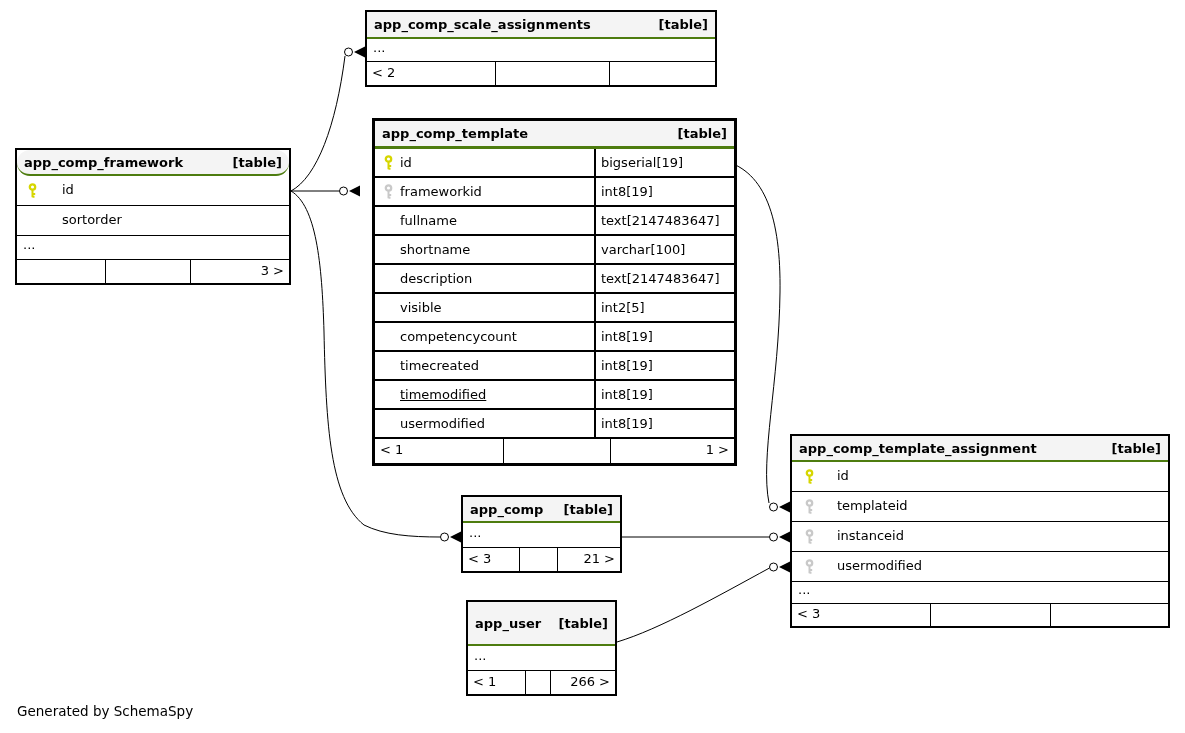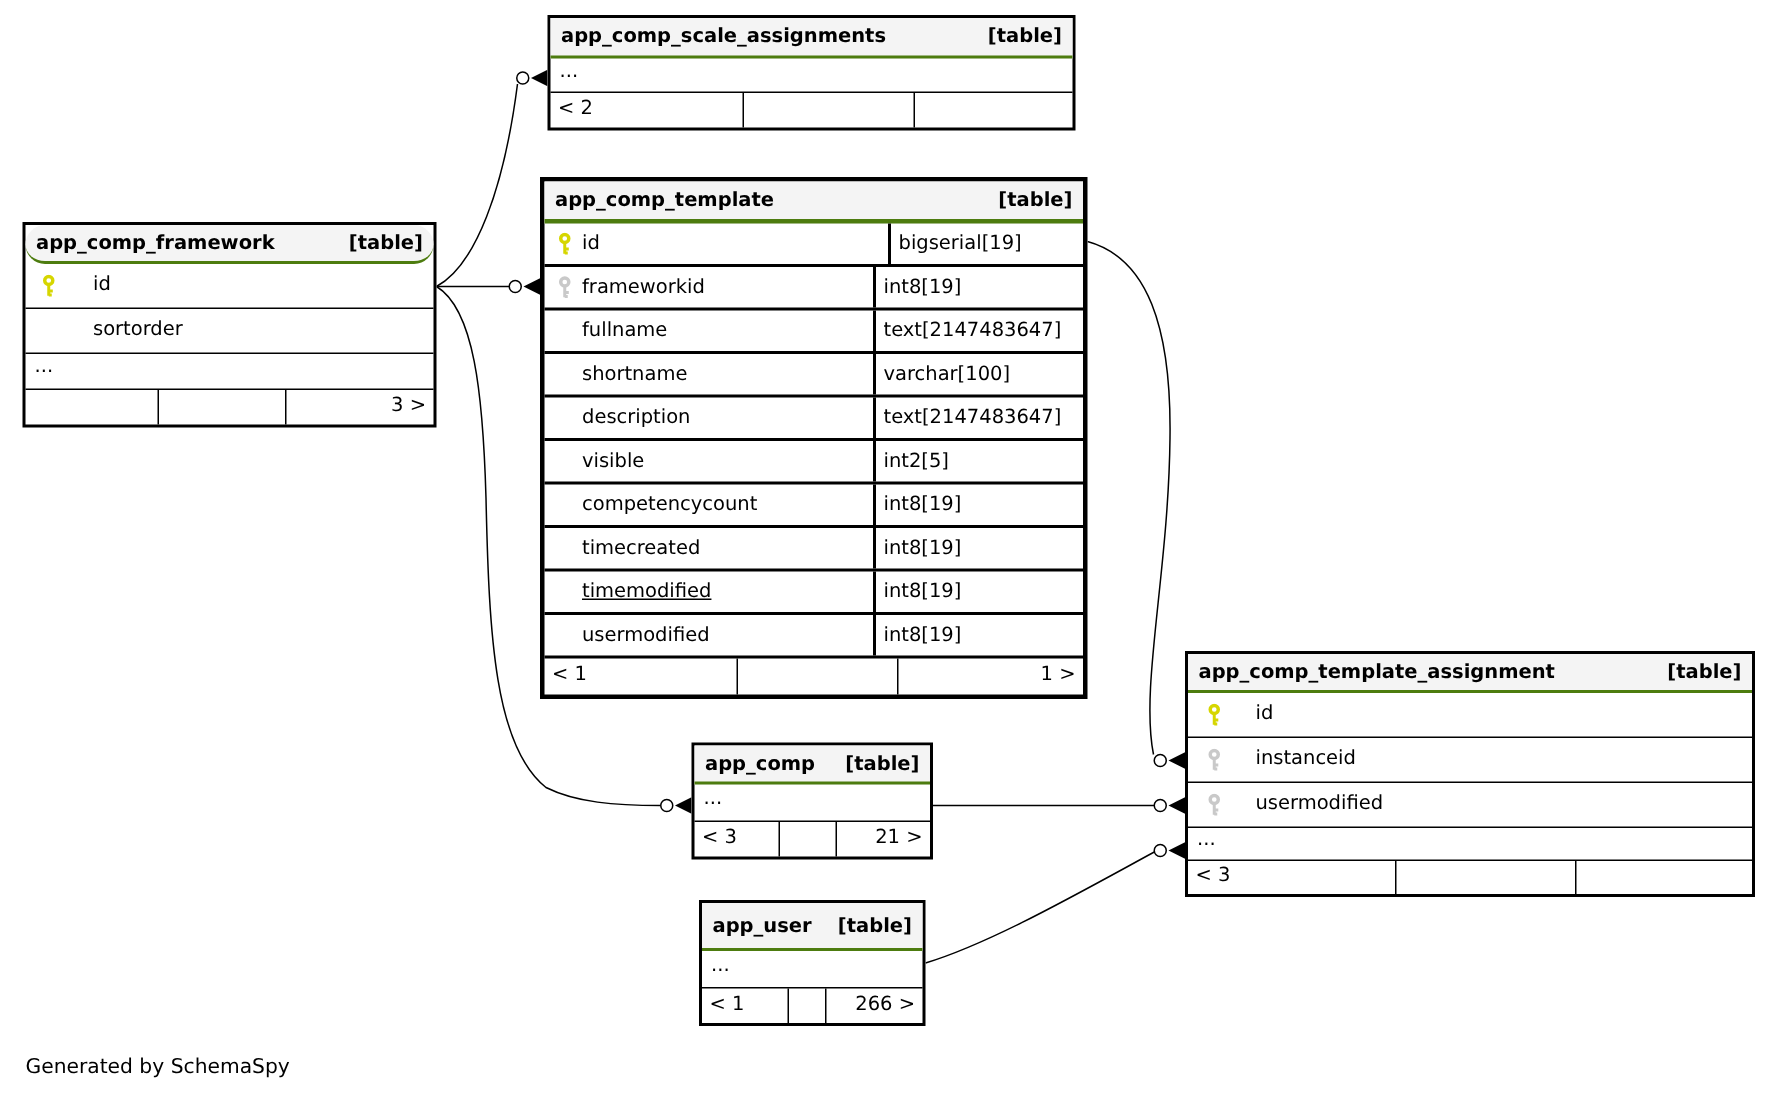--- a/index.html
+++ b/index.html
@@ -1,21 +1,21 @@
 <!DOCTYPE html>
 <html><head>
 <meta charset="utf-8">
 <style>
   html,body{margin:0;padding:0;background:#ffffff;}
   body{width:1185px;height:733px;position:relative;overflow:hidden;
        font-family:"DejaVu Sans","Liberation Sans",sans-serif;color:#000;}
   #diagram{position:absolute;inset:0;}
   #edges{position:absolute;left:0;top:0;z-index:1;}
   .table-node{position:absolute;background:#fff;border:2px solid #000;z-index:2;box-sizing:border-box;}
-  .table-node.thick{border-width:3px;}
+  .table-node.thick{border-width:3px;margin-left:12px;}
   .t-header{display:flex;align-items:center;background:#f4f4f4;border-bottom:2px solid #4d7c0f;
             padding:0 7px;box-sizing:border-box;font-size:13px;}
   .thick .t-header{border-bottom-width:3px;}
   .t-title{font-weight:bold;white-space:nowrap;}
   .t-badge{margin-left:auto;font-weight:bold;white-space:nowrap;}
   .t-row{position:relative;border-bottom:1px solid #000;box-sizing:border-box;font-size:13px;white-space:nowrap;}
   .thick .t-row{border-bottom-width:2px;}
   .key-ic{position:absolute;top:50%;transform:translateY(-50%);display:inline-flex;}
   .col-name{position:absolute;top:0;}
   .col-type{position:absolute;top:0;bottom:0;border-left:2px solid #000;padding-left:5px;box-sizing:border-box;}
@@ -105,21 +105,21 @@
         <span class="t-badge">[table]</span>
       </div>
       <div class="t-row" style="height: 29px; line-height: 27px;">
         <span class="key-ic" style="left: 8px;">
           <svg width="11" height="16" viewBox="0 0 11 16">
             <circle cx="5.5" cy="4" r="2.7" fill="none" stroke="#d6d600" stroke-width="2.3"></circle>
             <path d="M5.5 6.8 V14.2 M5.5 11 H8.2 M5.5 13.7 H7.5" stroke="#d6d600" stroke-width="2" fill="none"></path>
           </svg>
         </span>
         <span class="col-name" style="left: 25px;">id</span>
-        <span class="col-type" style="left: 229px;">bigserial[19]</span>
+        <span class="col-type" style="left: 219px;">bigserial[19]</span>
       </div>
       <div class="t-row" style="height: 29px; line-height: 27px; padding-left: 22px;">
         <span class="key-ic" style="left: 8px;">
           <svg width="11" height="16" viewBox="0 0 11 16">
             <circle cx="5.5" cy="4" r="2.7" fill="none" stroke="#c9c9c9" stroke-width="2.3"></circle>
             <path d="M5.5 6.8 V14.2 M5.5 11 H8.2 M5.5 13.7 H7.5" stroke="#c9c9c9" stroke-width="2" fill="none"></path>
           </svg>
         </span>
         <span class="col-name" style="left: 25px;">frameworkid</span>
         <span class="col-type" style="left: 219px;">int8[19]</span>
@@ -168,20 +168,29 @@
         <span class="t-badge">[table]</span>
       </div>
       <div class="t-row" style="height: 30px; line-height: 28px;">
         <span class="key-ic" style="left: 12px;">
           <svg width="11" height="16" viewBox="0 0 11 16">
             <circle cx="5.5" cy="4" r="2.7" fill="none" stroke="#d6d600" stroke-width="2.3"></circle>
             <path d="M5.5 6.8 V14.2 M5.5 11 H8.2 M5.5 13.7 H7.5" stroke="#d6d600" stroke-width="2" fill="none"></path>
           </svg>
         </span>
         <span class="col-name" style="left: 45px;">id</span>
+      </div>
+      <div class="t-row" style="height: 30px; line-height: 28px;">
+        <span class="key-ic" style="left: 12px;">
+          <svg width="11" height="16" viewBox="0 0 11 16">
+            <circle cx="5.5" cy="4" r="2.7" fill="none" stroke="#c9c9c9" stroke-width="2.3"></circle>
+            <path d="M5.5 6.8 V14.2 M5.5 11 H8.2 M5.5 13.7 H7.5" stroke="#c9c9c9" stroke-width="2" fill="none"></path>
+          </svg>
+        </span>
+        <span class="col-name" style="left: 45px;">templateid</span>
       </div>
       <div class="t-row" style="height: 30px; line-height: 28px;">
         <span class="key-ic" style="left: 12px;">
           <svg width="11" height="16" viewBox="0 0 11 16">
             <circle cx="5.5" cy="4" r="2.7" fill="none" stroke="#c9c9c9" stroke-width="2.3"></circle>
             <path d="M5.5 6.8 V14.2 M5.5 11 H8.2 M5.5 13.7 H7.5" stroke="#c9c9c9" stroke-width="2" fill="none"></path>
           </svg>
         </span>
         <span class="col-name" style="left: 45px;">instanceid</span>
       </div>
@@ -207,21 +216,21 @@
         <span class="t-badge">[table]</span>
       </div>
       <div class="t-ellipsis" style="height: 25px; line-height: 19px;">...</div>
       <div class="t-footer" style="height: 23px; line-height: 21px;">
         <div class="f-cell first" style="width: 56px;">&lt; 3</div>
         <div class="f-cell mid" style="width: 38px;"></div>
         <div class="f-cell last">21 &gt;</div>
       </div>
     </div>
     <div class="table-node" style="left: 466px; top: 600px; width: 151px;">
-      <div class="t-header" style="height: 32px;">
+      <div class="t-header" style="height: 44px;">
         <span class="t-title">app_user</span>
         <span class="t-badge">[table]</span>
       </div>
       <div class="t-ellipsis" style="height: 25px; line-height: 19px;">...</div>
       <div class="t-footer" style="height: 23px; line-height: 21px;">
         <div class="f-cell first" style="width: 57px;">&lt; 1</div>
         <div class="f-cell mid" style="width: 25px;"></div>
         <div class="f-cell last">266 &gt;</div>
       </div>
     </div>

